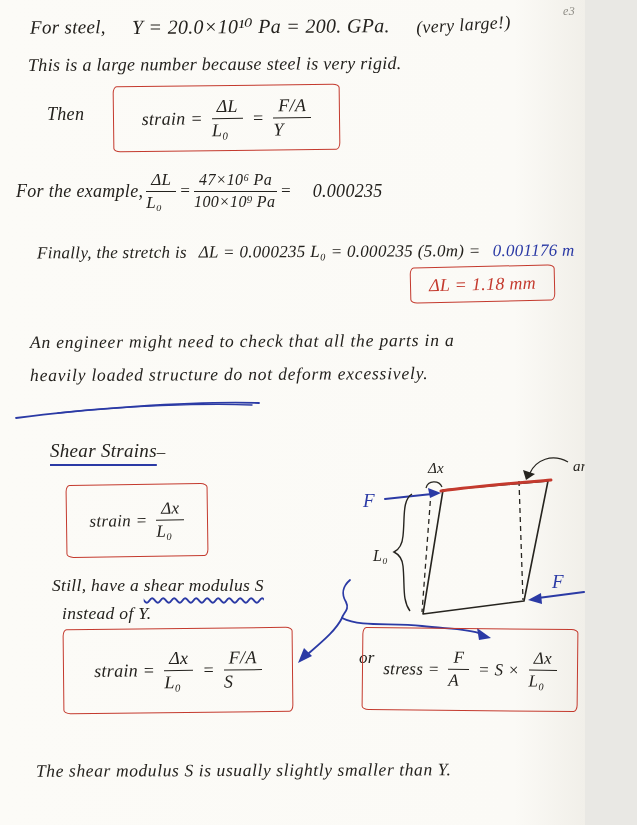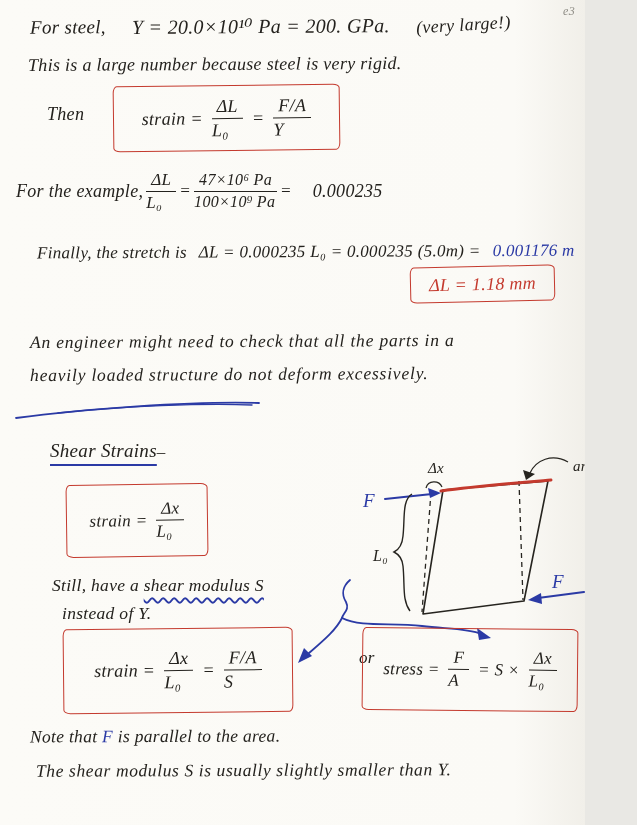--- a/index.html
+++ b/index.html
@@ -189,18 +189,15 @@
       <span class="num">F</span>
       <span class="den">A</span>
     </span>
     <span>= S ×</span>
     <span class="frac">
       <span class="num">Δx</span>
       <span class="den">L₀</span>
     </span>
   </div>
 
-  <div class="abs hw" style="left:30px;top:726px;font-size:17.5px;transform:rotate(-.2deg);">
-    <span>Note that </span><span class="blue">F</span><span> is parallel to the area.</span>
-  </div>
   <div class="abs hw" style="left:36px;top:760px;font-size:17.5px;letter-spacing:.6px;transform:rotate(-.2deg);">The shear modulus S is usually slightly smaller than Y.</div>
 
 </div>
 
 </body></html>

